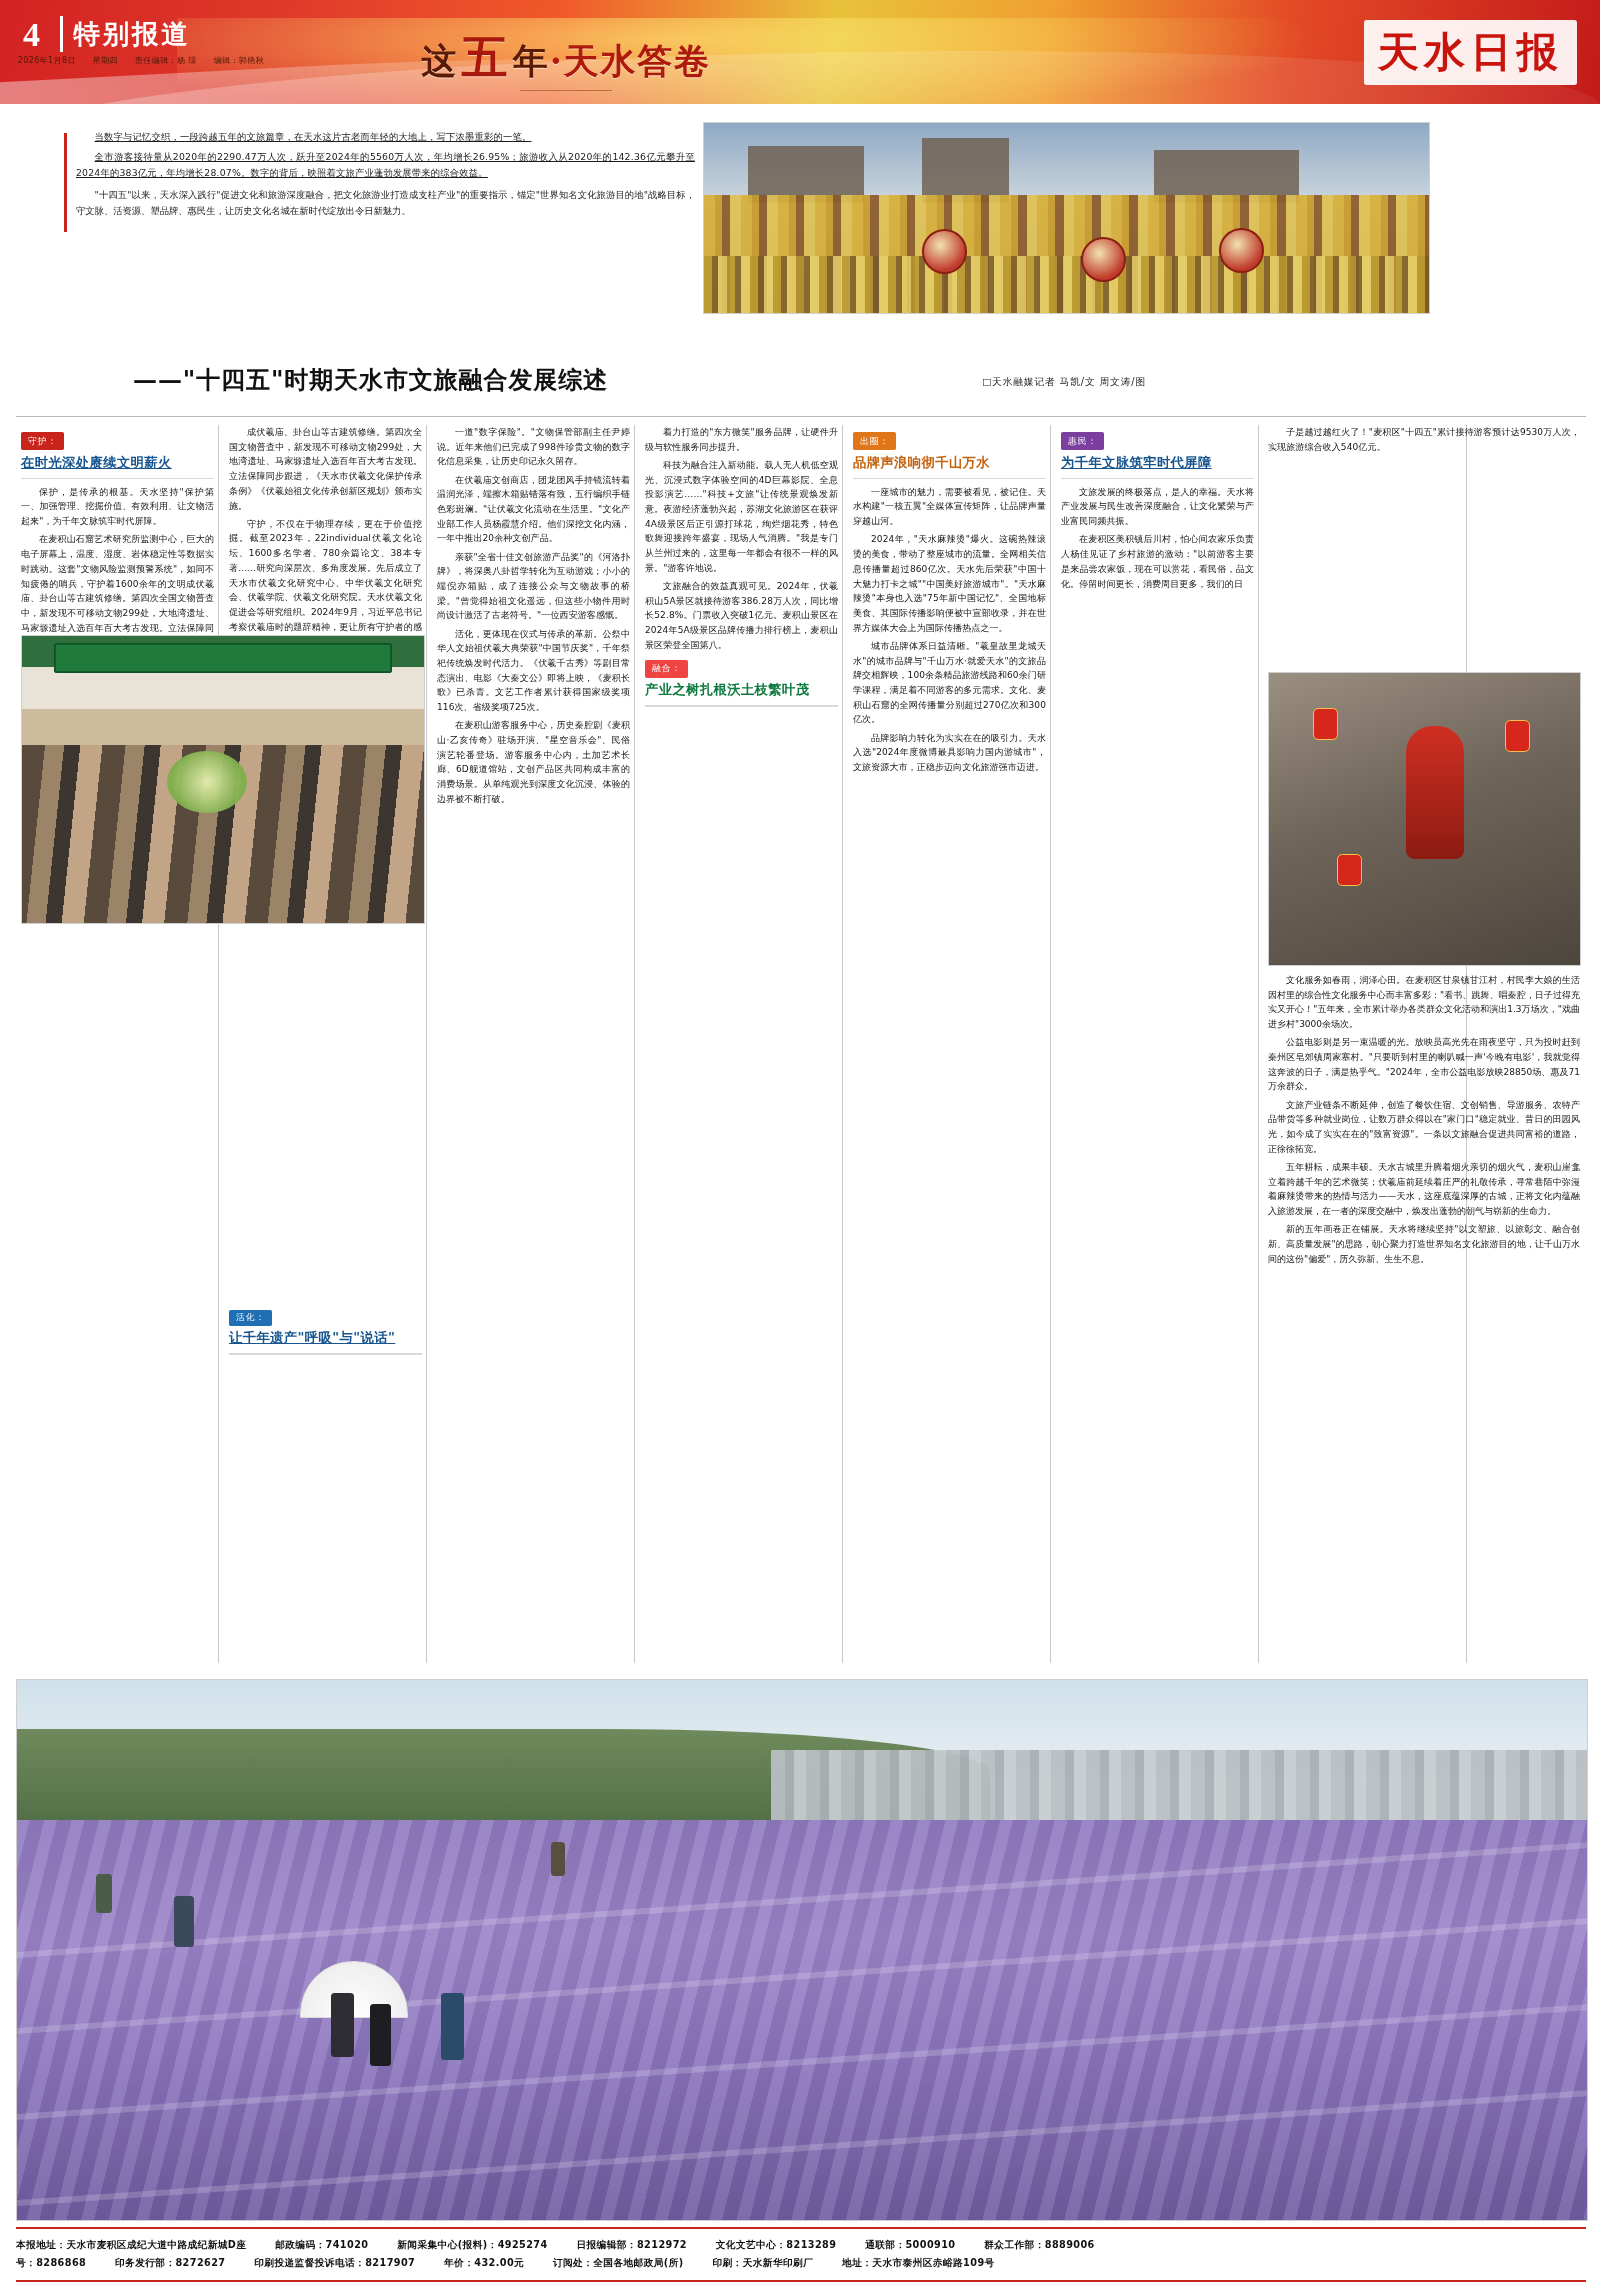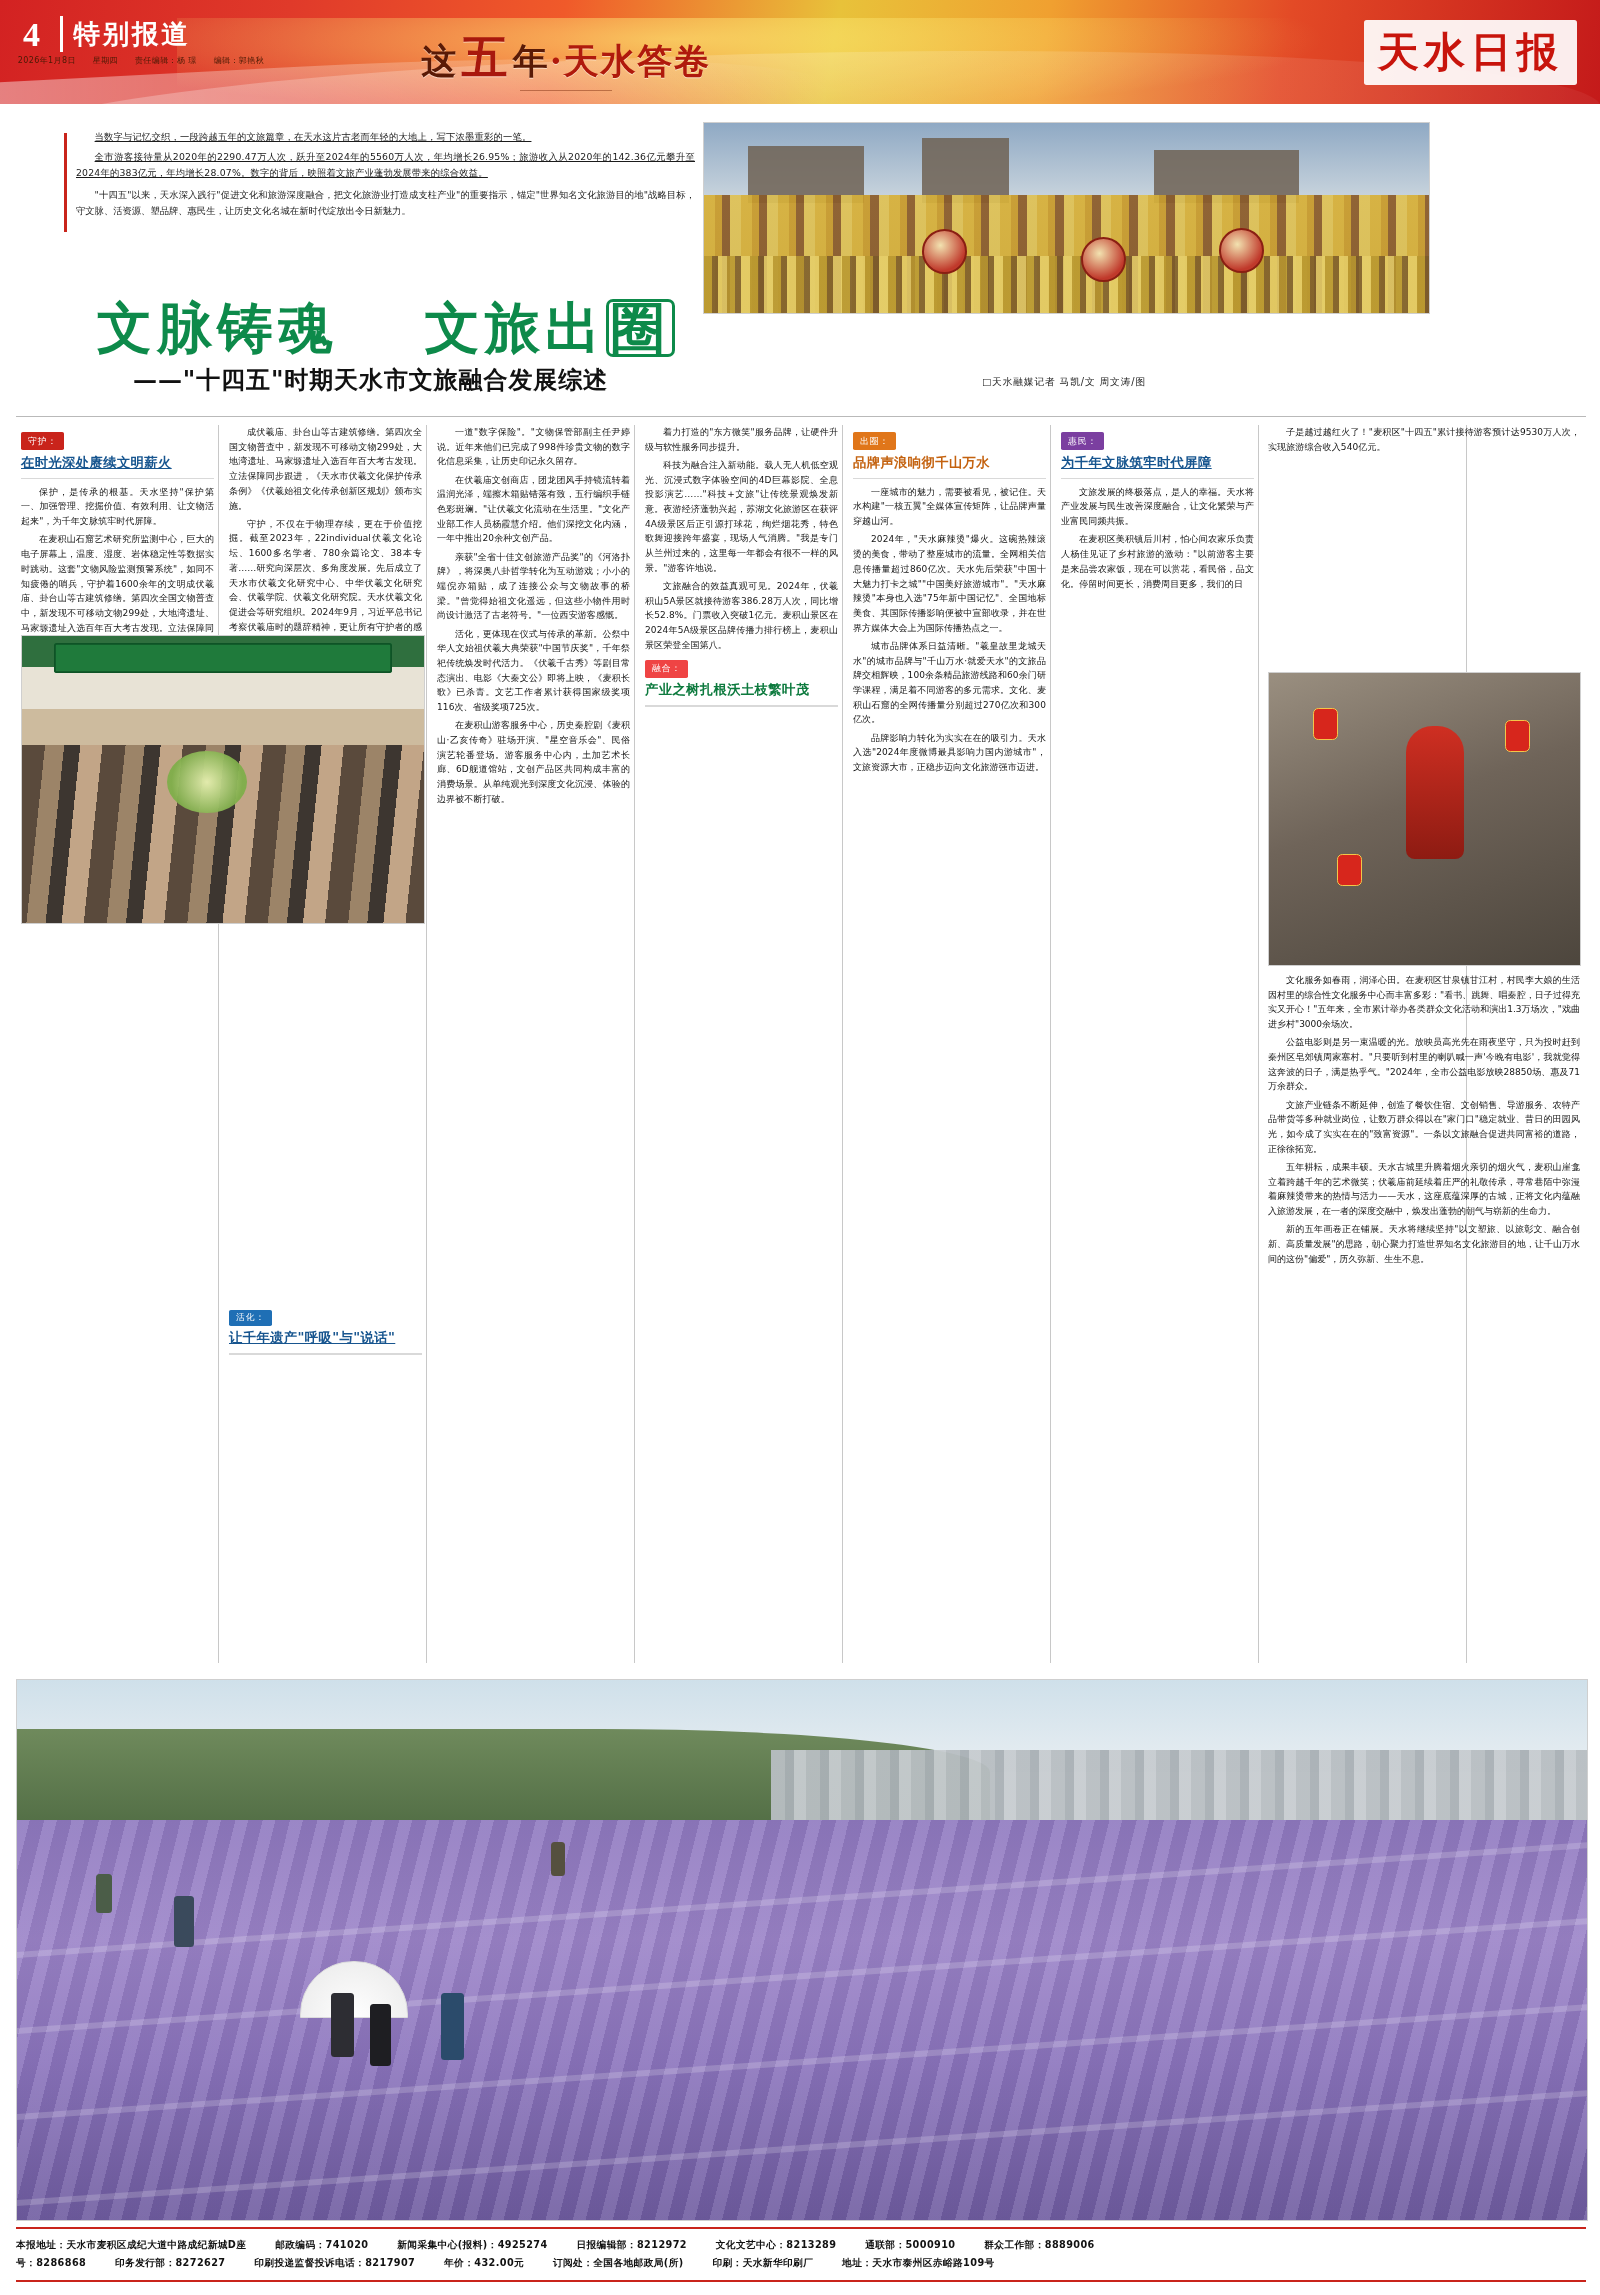--- a/index.html
+++ b/index.html
@@ -269,24 +269,20 @@
     <div class="bldg" style="left:6%;top:12%;width:16%;height:30%"></div>
     <div class="bldg" style="left:30%;top:8%;width:12%;height:34%"></div>
     <div class="bldg" style="left:62%;top:14%;width:20%;height:28%"></div>
     <div class="crowd"></div>
     <div class="crowd2"></div>
     <div class="drum" style="left:30%;top:56%"></div>
     <div class="drum" style="left:52%;top:60%"></div>
     <div class="drum" style="left:71%;top:55%"></div>
   </div>
 
-  <div class="headline">
-    <span>文脉铸魂</span>
-    <span style="display:inline-block;width:62px"></span><span>文旅出</span><span class="circ">圈</span>
-  </div>
   <div class="subhead">——"十四五"时期天水市文旅融合发展综述</div>
   <div class="byline">□天水融媒记者 马凯/文 周文涛/图</div>
   <div class="rule-under-head"></div>
 
   <div class="col-sep" style="left:218px;height:1238px"></div>
   <div class="col-sep" style="left:426px;height:1238px"></div>
   <div class="col-sep" style="left:634px;height:1238px"></div>
   <div class="col-sep" style="left:842px;height:1238px"></div>
   <div class="col-sep" style="left:1050px;height:1238px"></div>
   <div class="col-sep" style="left:1258px;height:1238px"></div>

